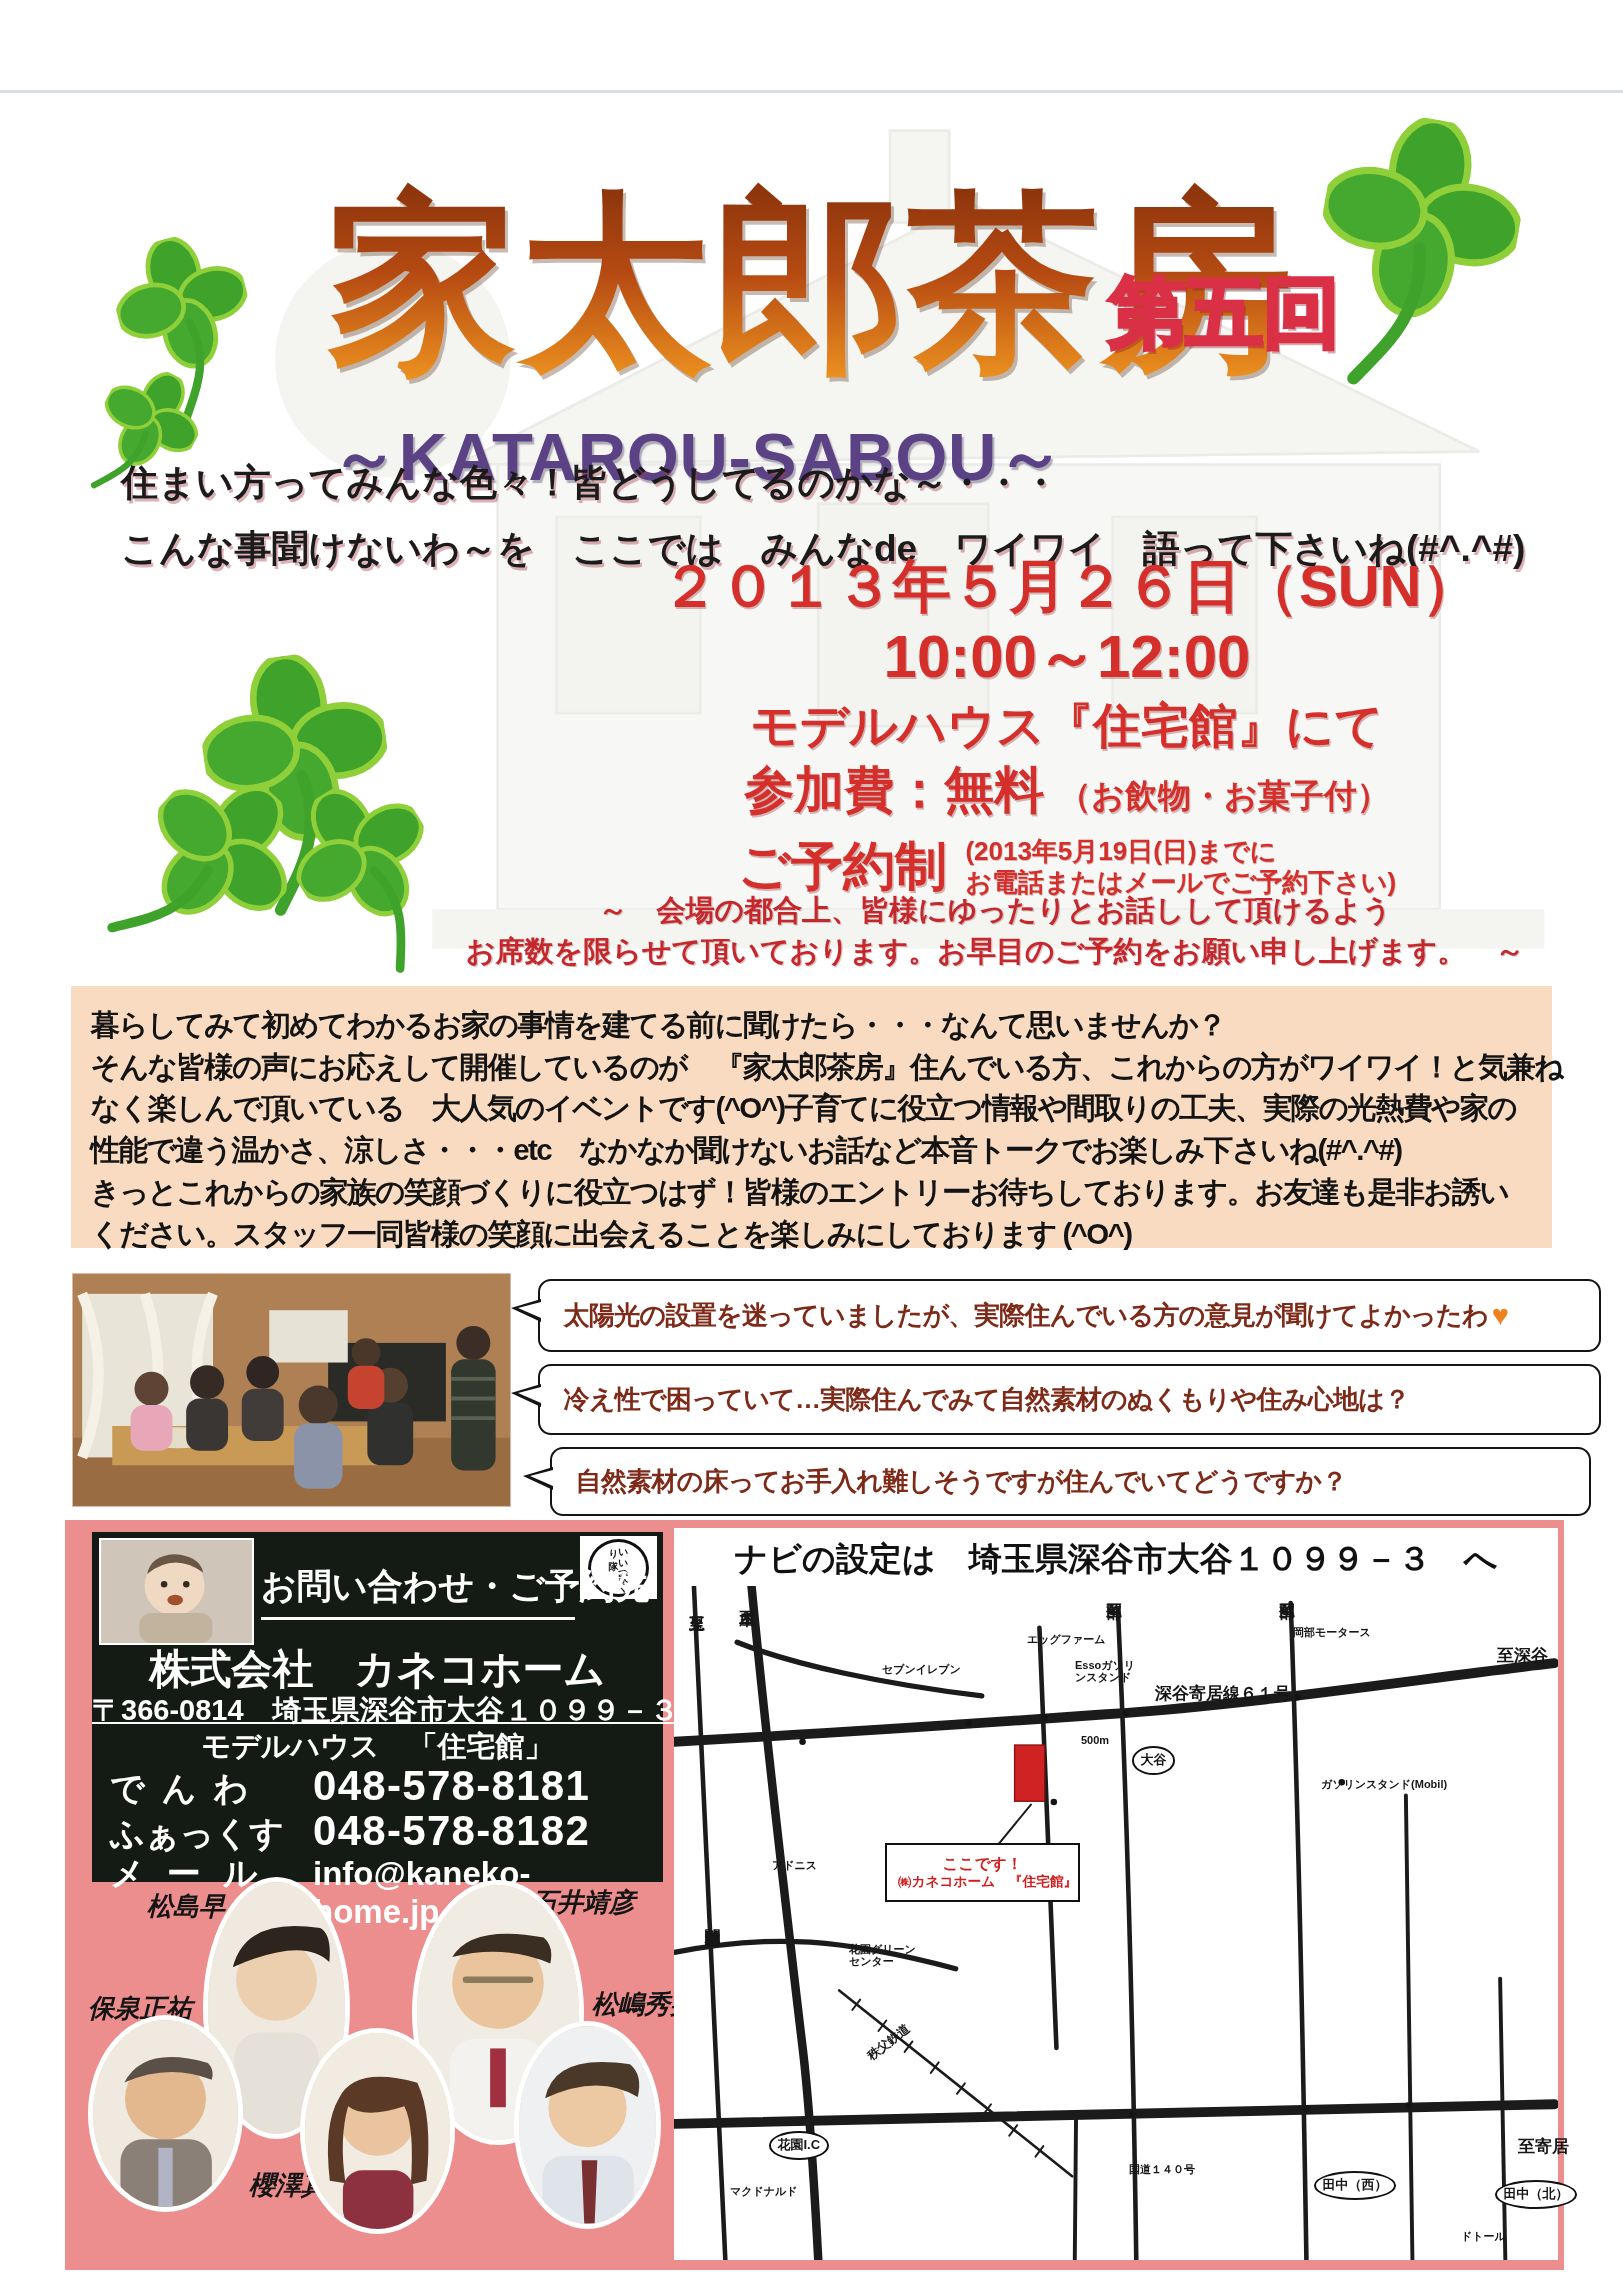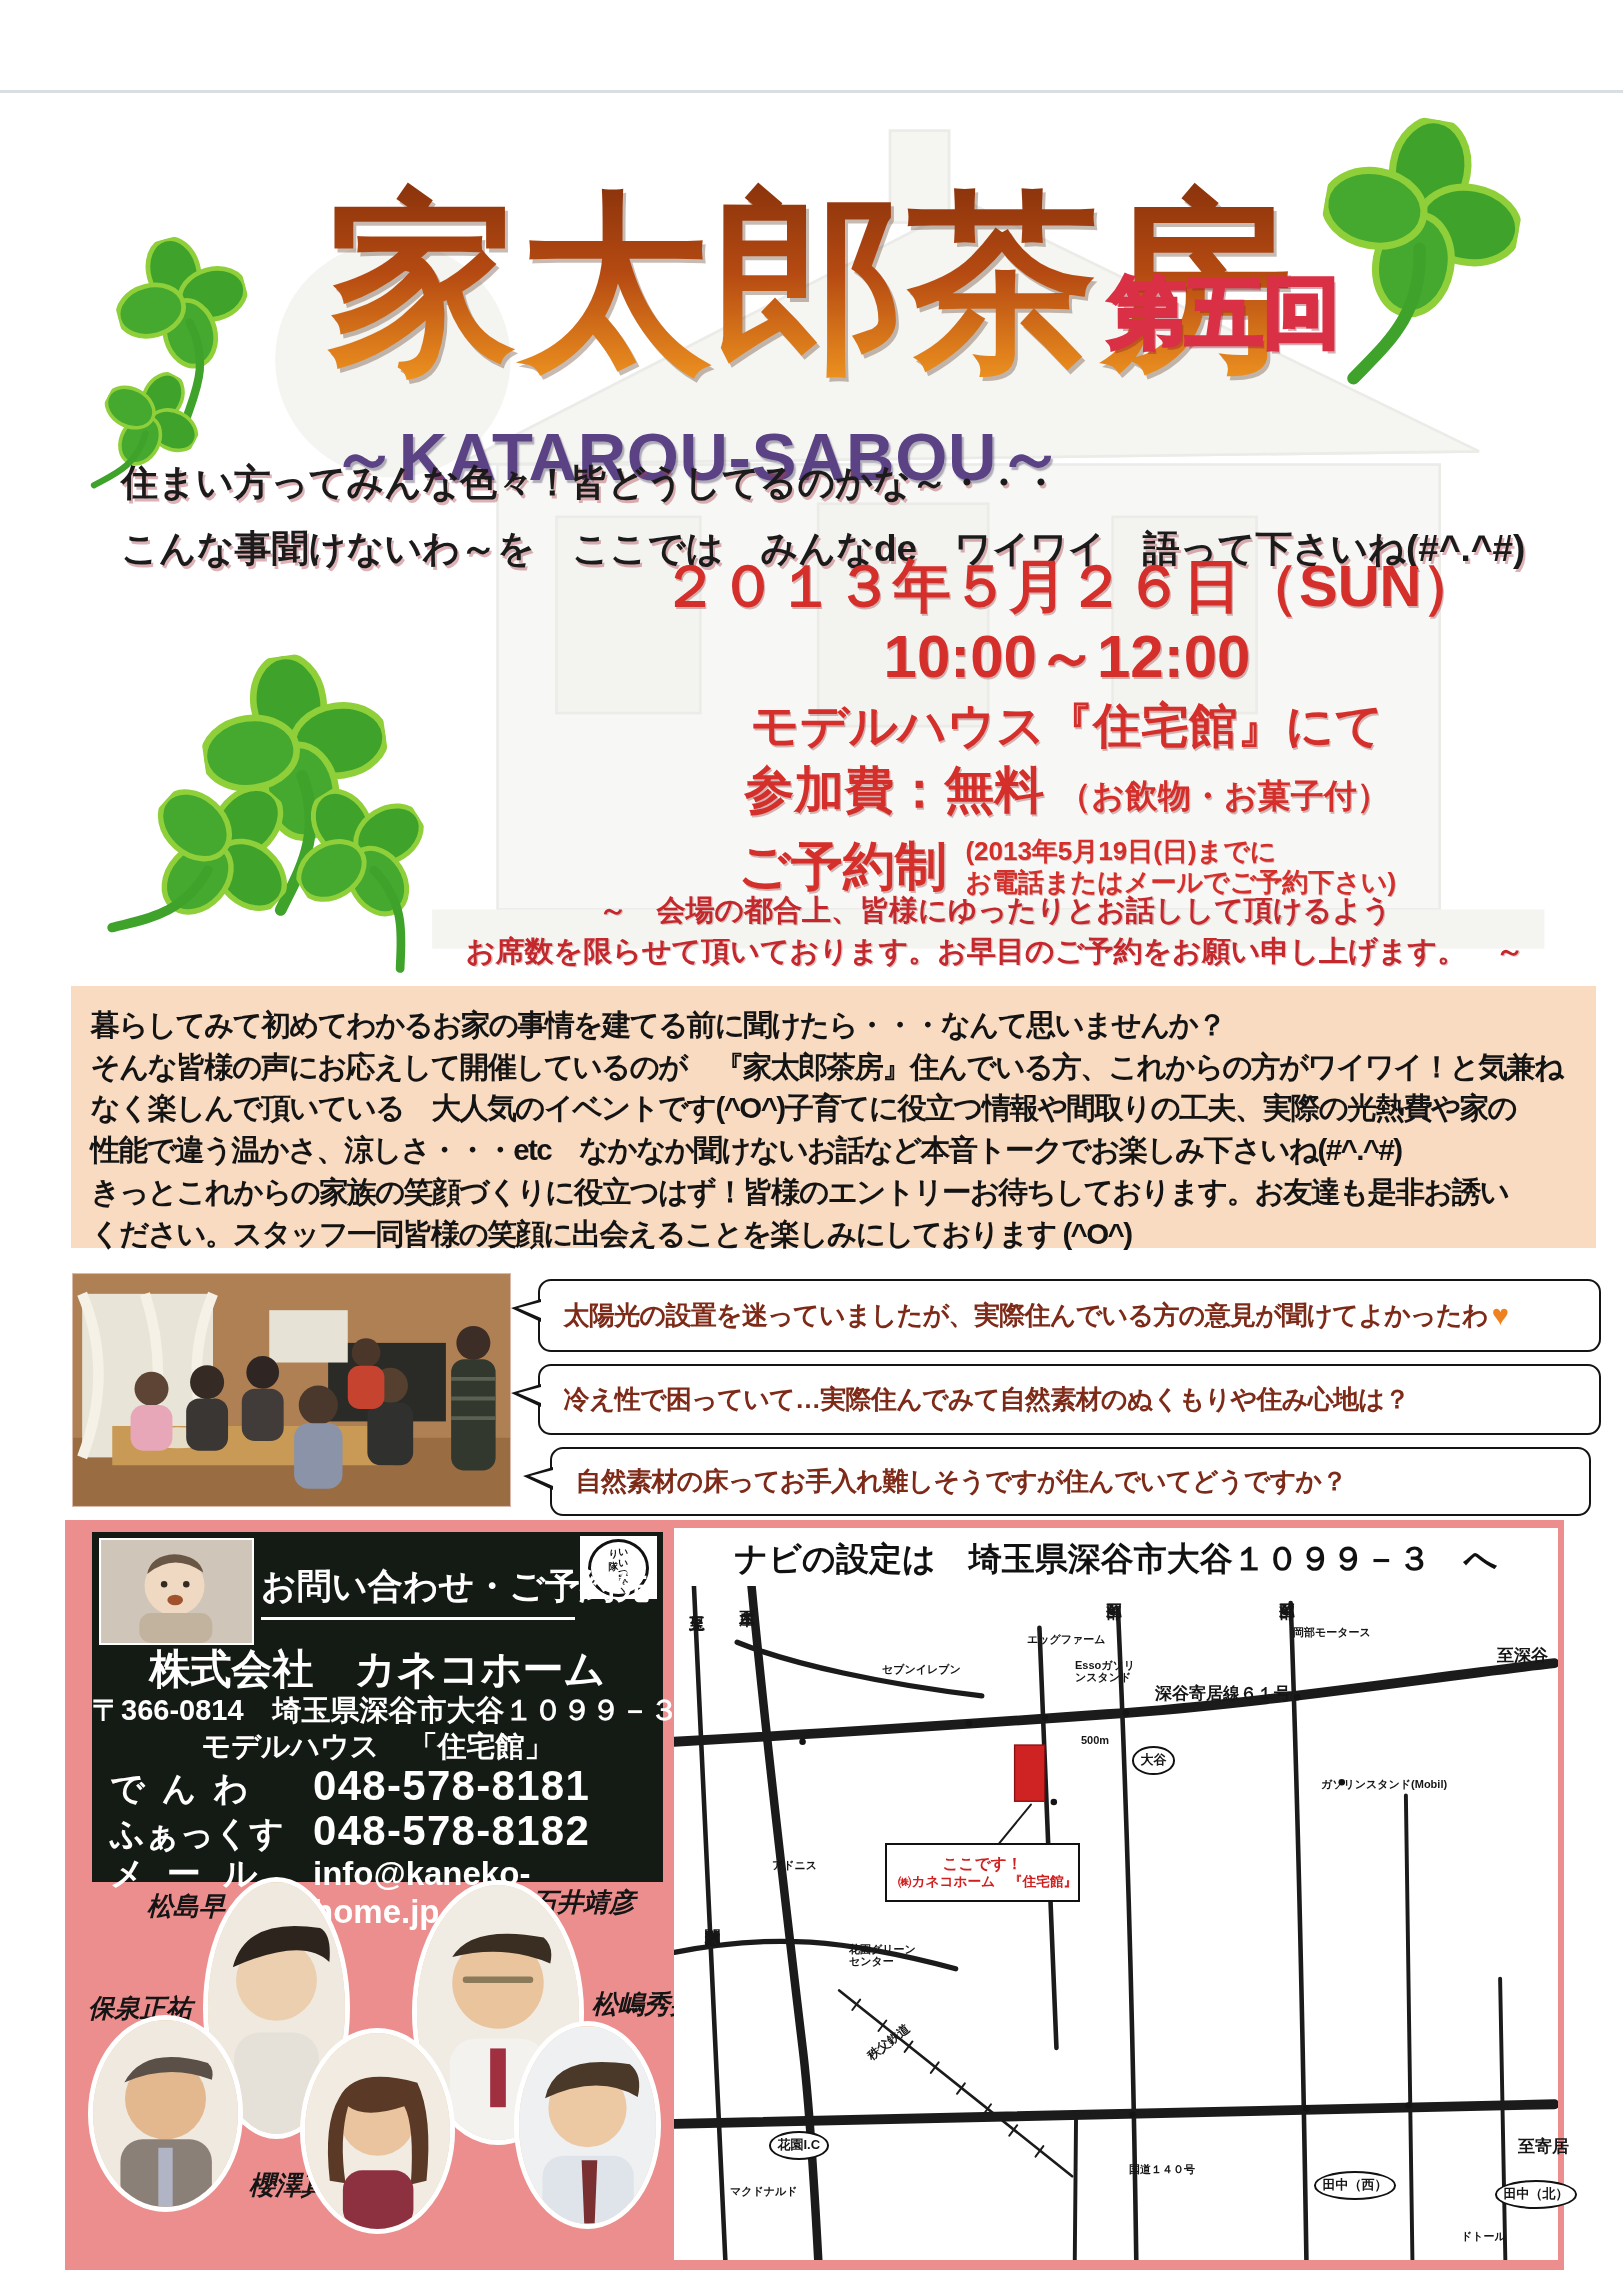--- a/index.html
+++ b/index.html
@@ -26,21 +26,21 @@
   #ev-time{font-size:60px;line-height:72px;}
   #ev-venue{font-size:48px;line-height:65px;}
   #ev-fee{font-size:50px;line-height:64px;}
   #ev-fee .small{font-size:33px;}
   #ev-reserve{display:flex;justify-content:center;align-items:center;gap:18.3px;margin-top:3.9px;}
   #ev-reserve .lbl{font-size:52px;}
   #ev-reserve .note{font-size:26px;line-height:31px;text-align:left;text-shadow:0.7px 1.3px 0 rgba(130,25,25,.3);}
   #seat-note{left:419px;top:890px;width:1152px;text-align:center;color:#c5282c;
     font-weight:800;font-size:29px;line-height:41px;text-shadow:1.3px 1.3px 0 rgba(120,20,20,.25);}
   
-  #desc-box{left:71px;top:986px;width:1481px;height:262px;background:#f9dbc2;padding-left:44px;}
+  #desc-box{left:71px;top:986px;width:1481px;height:262px;background:#f9dbc2;}
   #desc-box .dline{position:absolute;left:19.6px;width:1447px;font-size:29.5px;font-weight:700;
     letter-spacing:-1.6px;color:#141414;white-space:nowrap;}
   
   #event-photo{left:73px;top:1274px;width:437px;height:232px;background:#b98a5e;
     outline:1.3px solid #d9b9a9;overflow:hidden;}
   .bubble{background:#fff;border:2.6px solid #141414;border-radius:13px;display:flex;
     align-items:center;padding:0 23.6px;}
   .bubble .btxt{font-size:26px;font-weight:800;color:#7d2a18;letter-spacing:-0.7px;white-space:nowrap;}
   .bubble .heart{font-size:29px;color:#ef8220;margin-left:3.9px;}
   .bubble::before,.bubble::after{content:"";position:absolute;left:-29px;width:0;height:0;
@@ -55,21 +55,21 @@
   #contact-box{left:92px;top:1532px;width:571px;height:350px;background:#141a14;color:#fff;}
   #baby-photo{left:99px;top:1538px;width:151px;height:103px;border:2px solid #fff;overflow:hidden;background:#d8cfc4;}
   #contact-logo{left:580px;top:1536px;width:77px;height:63px;background:#fff;display:flex;align-items:center;justify-content:center;}
   #contact-logo .ring{width:55px;height:52px;border:3.3px solid #111;border-radius:50%;
     display:flex;align-items:center;justify-content:center;}
   #contact-logo .ring span{writing-mode:vertical-rl;font-size:9.8px;font-weight:700;color:#111;line-height:9.8px;}
   #contact-header{left:261px;top:1563px;width:314px;text-align:center;color:#fff;font-size:35px;
     font-weight:900;border-bottom:3.3px solid #fff;padding-bottom:6.5px;white-space:nowrap;}
   .cwhite{color:#fff;font-weight:800;white-space:nowrap;}
   #contact-company{left:92px;top:1642px;width:571px;text-align:center;font-size:41px;}
-  #contact-address{left:92px;top:1691px;width:571px;text-align:center;font-size:29px;}
+  #contact-address{left:92px;top:1691px;width:571px;text-align:center;font-size:29px;text-decoration:underline;}
   #contact-venue{left:92px;top:1727px;width:571px;text-align:center;font-size:29px;}
   .crow{left:110px;width:534px;display:flex;align-items:baseline;}
   .crow .clbl{font-size:34px;font-weight:900;color:#fff;flex:0 0 203px;}
   .crow .cval{font-size:42px;font-weight:900;color:#fff;letter-spacing:1.3px;}
   #contact-mail .cval{font-size:33px;letter-spacing:0;}
   
   .staff-name{font-size:26px;font-weight:700;font-style:italic;color:#151515;white-space:nowrap;}
   .staff-photo{border:5.2px solid #fff;border-radius:50%;overflow:hidden;background:#eccfae;}
   
   #map-box{left:674px;top:1528px;width:884px;height:732px;background:#fff;}

